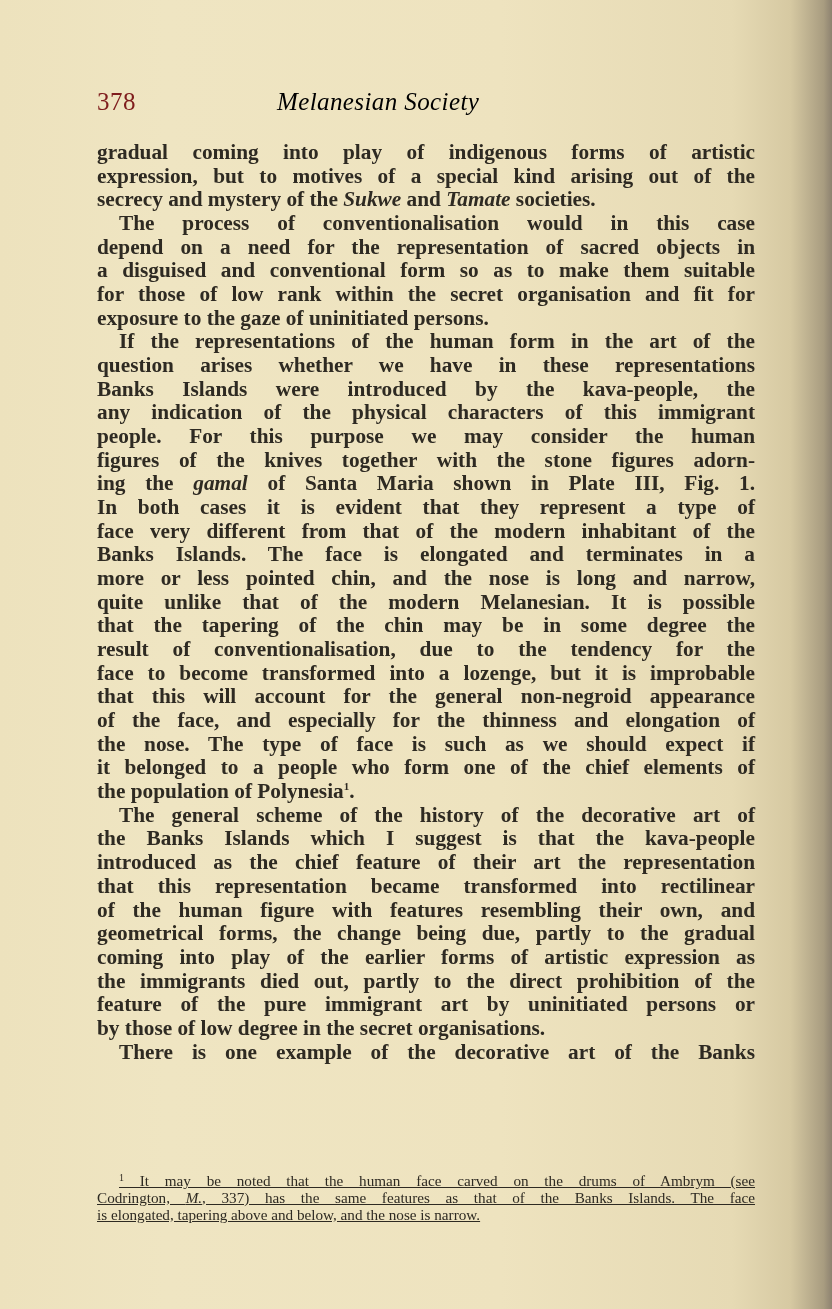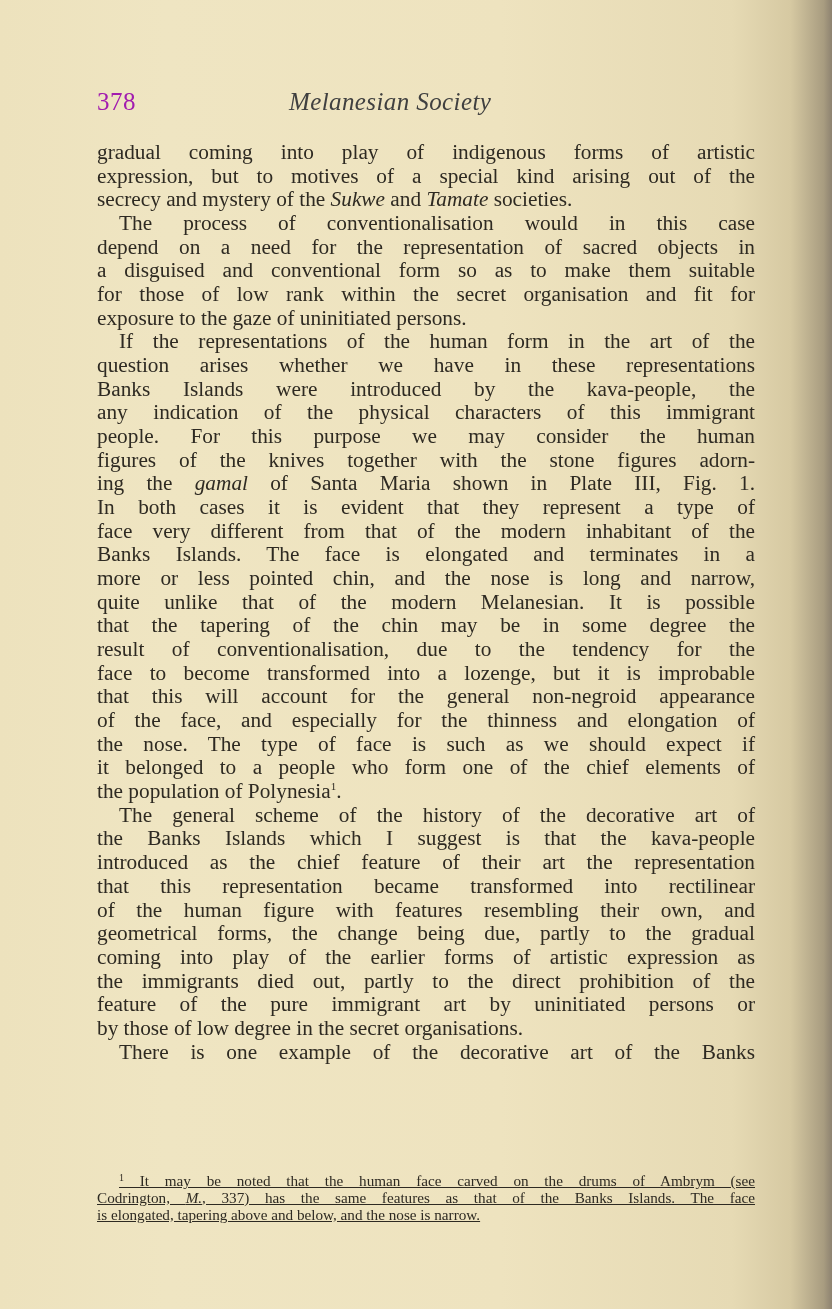--- a/index.html
+++ b/index.html
@@ -28,46 +28,47 @@
       left: 97px;
       width: 658px;
       height: 34px;
     }
     .page-number {
       position: absolute;
       left: 0;
       top: 0;
       font-size: 25px;
       letter-spacing: 0.5px;
-      color: #a21caf;
+      color: #7f1d1d;
     }
     .running-title {
       position: absolute;
-      left: 192px;
+      left: 180px;
       top: 0;
       font-size: 25px;
       font-style: italic;
       letter-spacing: 0.4px;
-      color: #404040;
+      color: #000000;
     }
     .body-text {
       position: absolute;
       top: 141px;
       left: 97px;
       width: 658px;
     }
     .line {
       display: block;
       height: 23.68px;
       line-height: 23.68px;
       font-size: 21.3px;
       text-align: justify;
       text-align-last: justify;
       white-space: nowrap;
       overflow: visible;
+      font-weight: bold;
     }
     .line.last {
       text-align-last: left;
     }
     .line.indent {
       padding-left: 22px;
     }
     .line .it {
       font-style: italic;
     }

